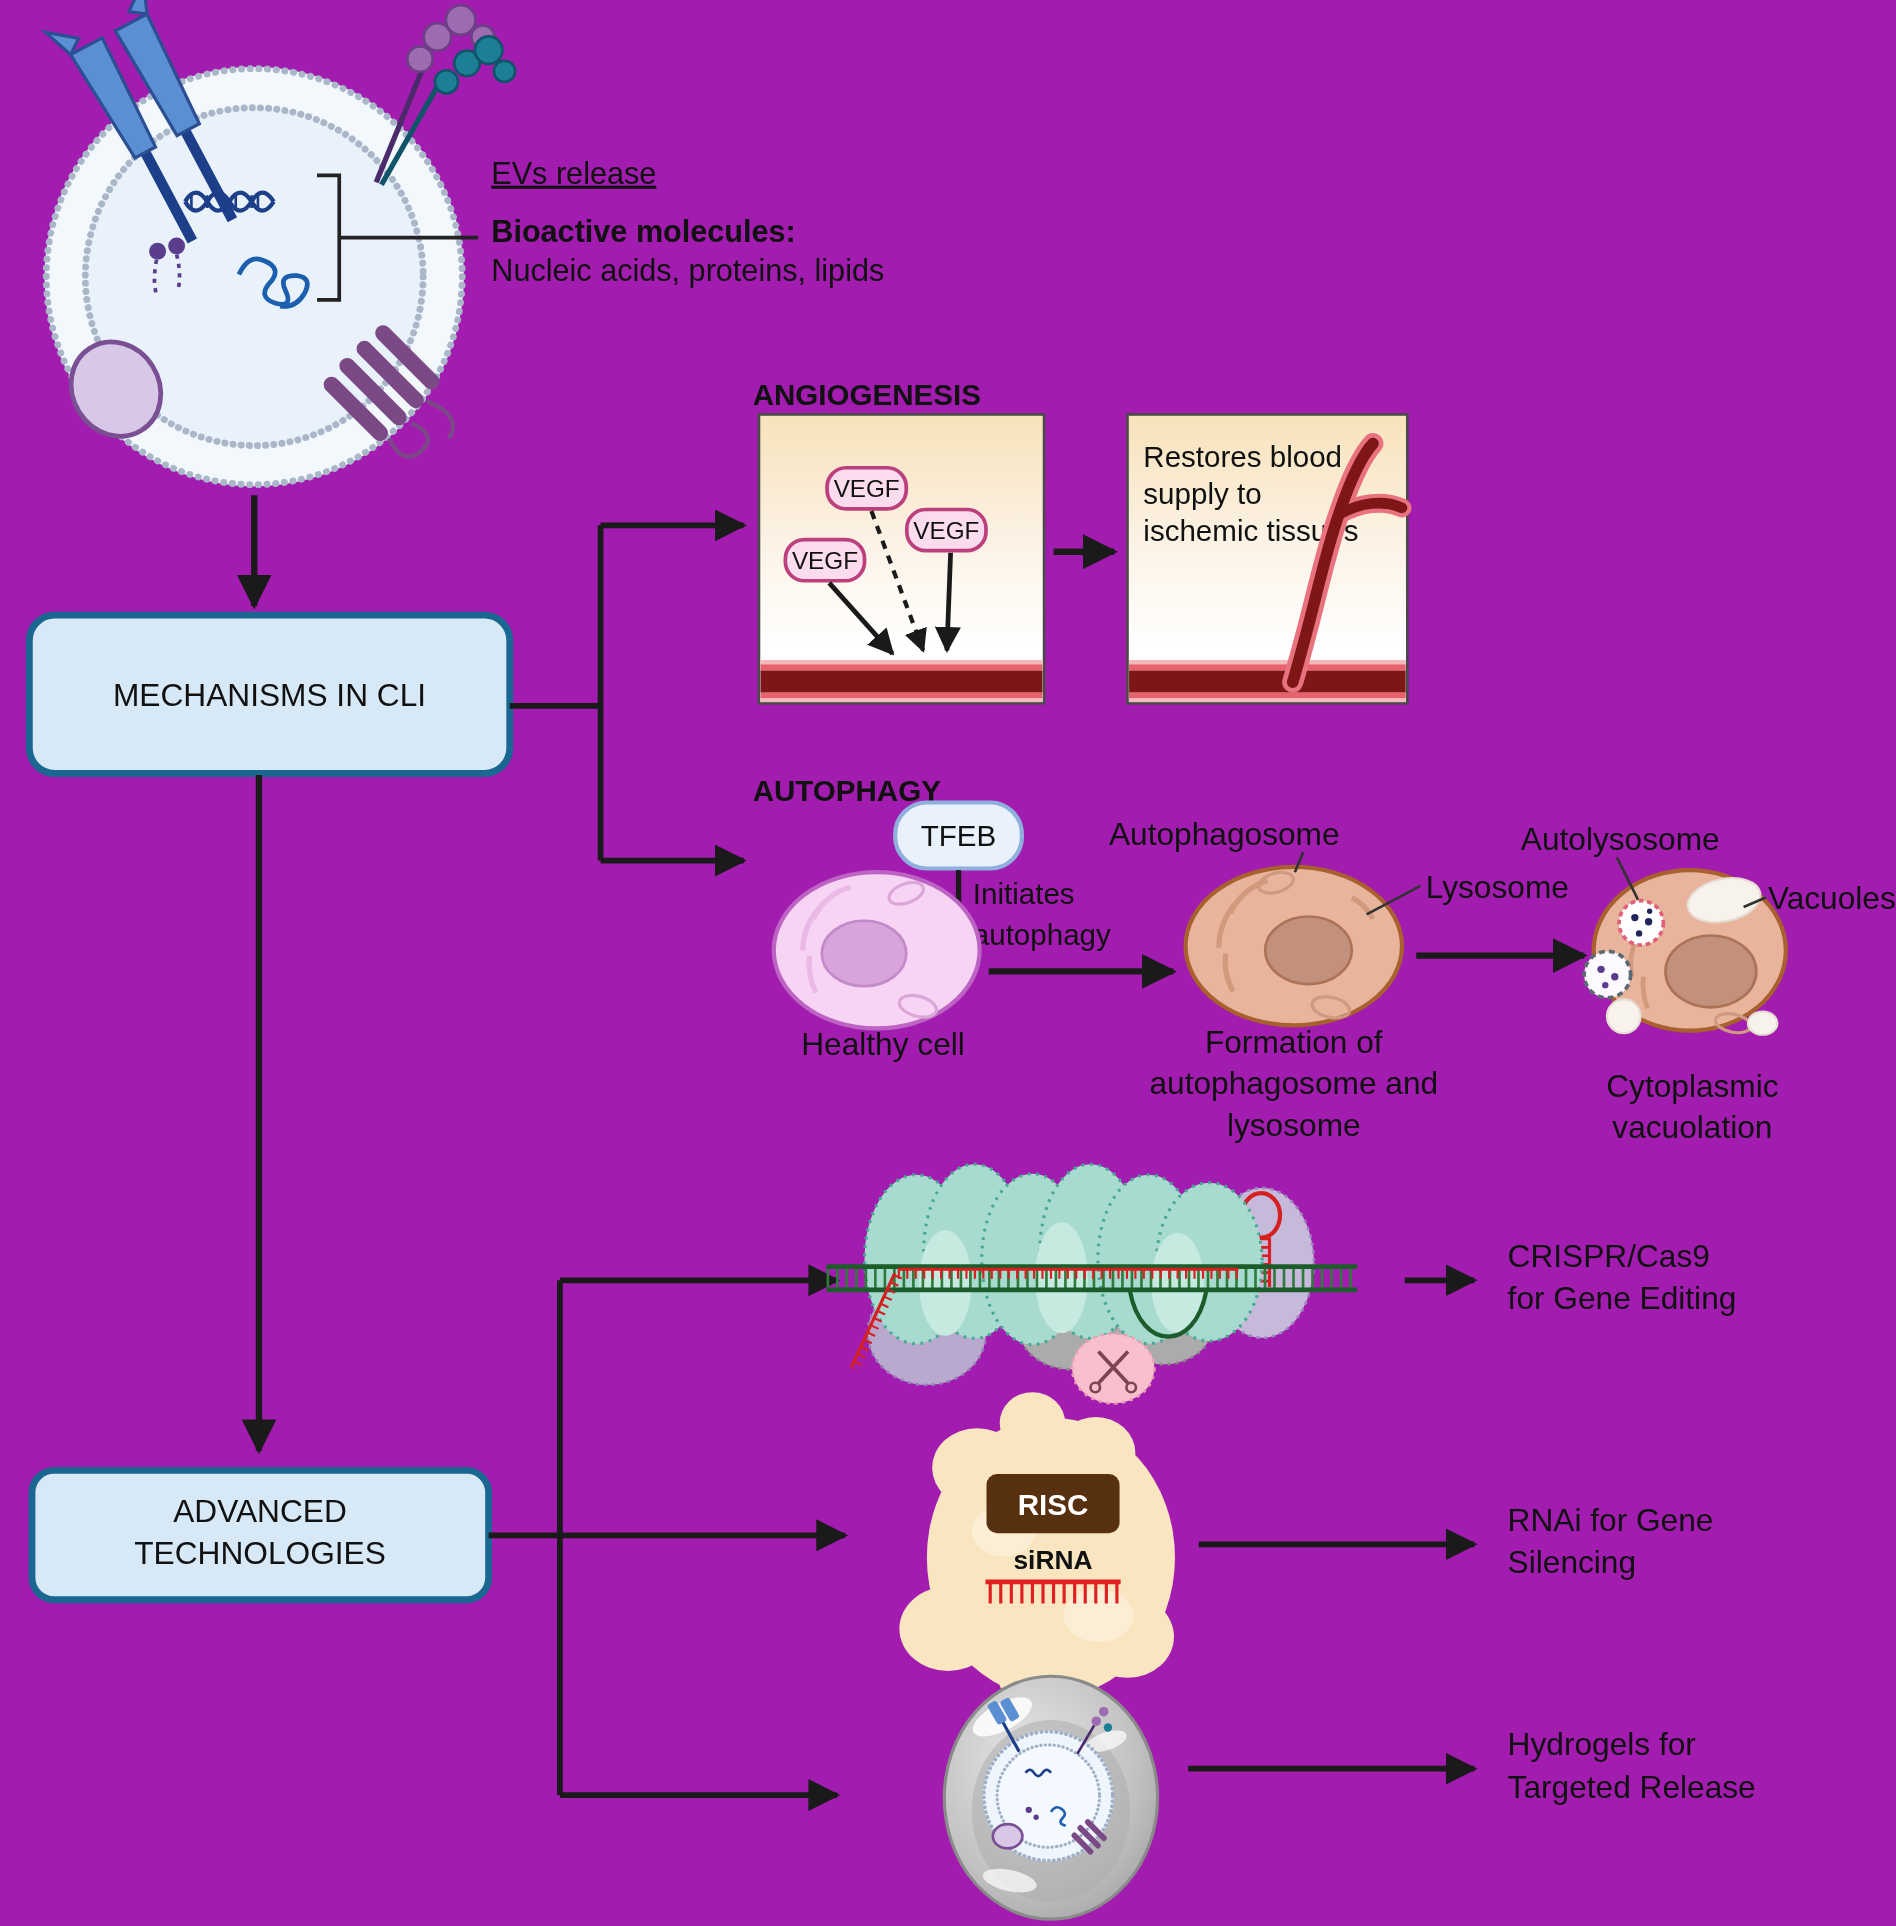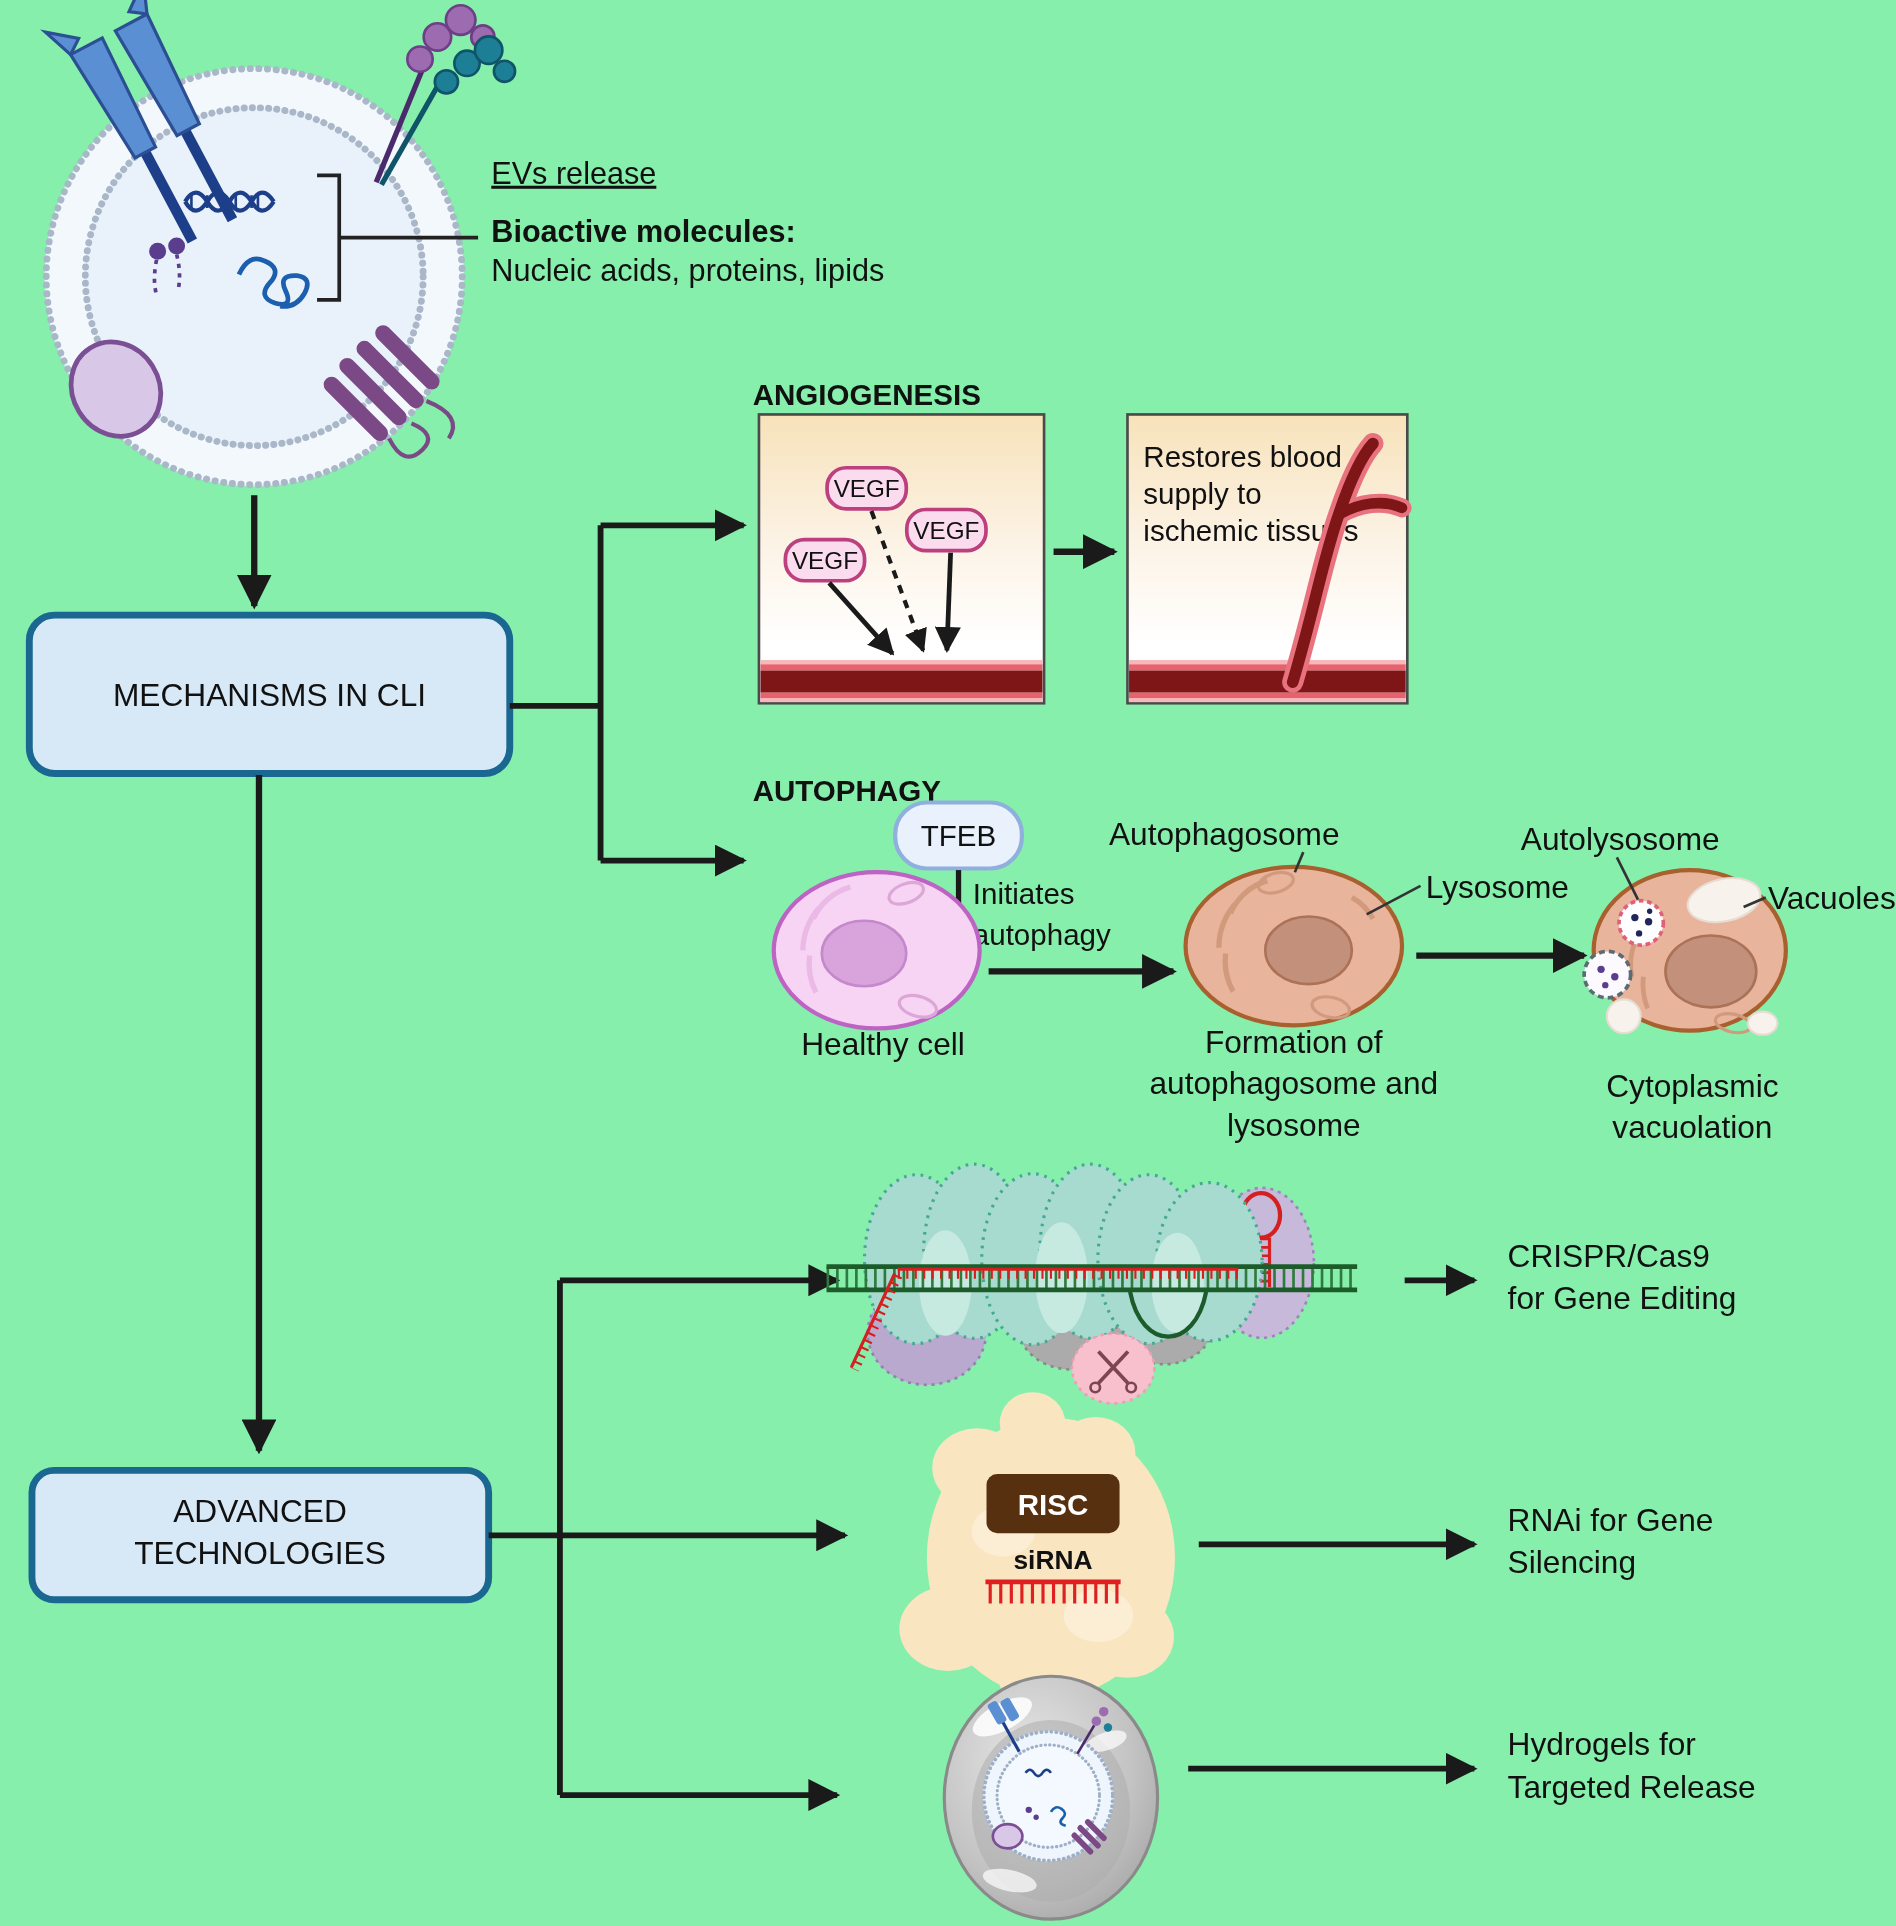--- a/index.html
+++ b/index.html
@@ -1,16 +1,16 @@
 <!DOCTYPE html>
 <html style="font-size:8.4px"><head>
 <meta charset="utf-8">
 <style>
   html,body{margin:0;padding:0;background:#ffffff;}
-  .canvas{position:relative;width:1897px;height:1926px;background:#86efac;overflow:hidden;}
+  .canvas{position:relative;width:1897px;height:1926px;background:#a21caf;overflow:hidden;}
   svg{position:absolute;left:0;top:0;}
   text{font-family:"Liberation Sans",sans-serif;fill:#111111;}
   .t54{font-size:56px;}
   .t58{font-size:58px;}
   .t60{font-size:60px;}
   .title{font-size:56px;font-weight:bold;}
   .boxtext{font-size:60px;}
   .vegf{font-size:46px;}
   .risc{font-size:56px;font-weight:bold;fill:#ffffff;}
   .sirna{font-size:50px;font-weight:bold;}

